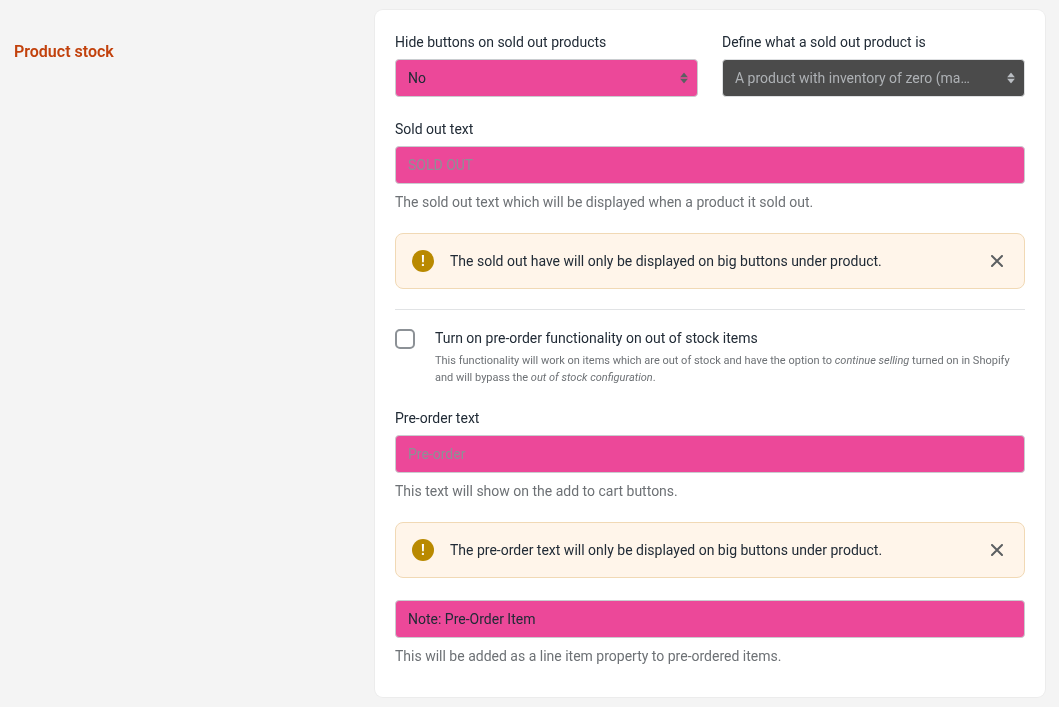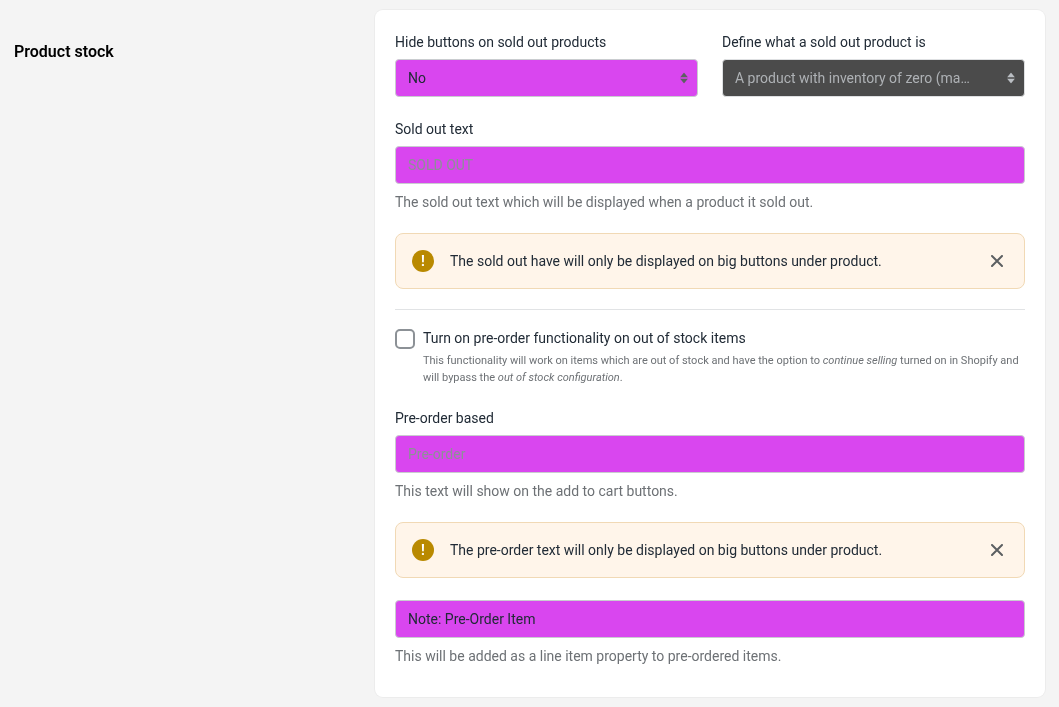--- a/index.html
+++ b/index.html
@@ -16,21 +16,21 @@
     width: 1059px;
   }
   .sidebar {
     width: 375px;
     padding: 40px 40px 40px 14px;
     flex-shrink: 0;
   }
   .sidebar-title {
     font-size: 16px;
     font-weight: 600;
-    color: #000000;
+    color: #c2410c;
     margin-bottom: 14px;
   }
   .sidebar-desc {
     color: #6d7175;
     font-size: 14px;
     line-height: 1.55;
     max-width: 300px;
   }
   .card {
     flex: 1;
@@ -58,21 +58,21 @@
     position: relative;
   }
   .select, .input {
     width: 100%;
     height: 38px;
     border: 1px solid #c9cccf;
     border-radius: 4px;
     padding: 0 34px 0 12px;
     font-size: 14px;
     color: #212b36;
-    background: #d946ef;
+    background: #ec4899;
     appearance: none;
     font-family: inherit;
   }
   .select.disabled {
     background: #000000;
     color: #8c9196;
     border-color: #d1d4d6;
   }
   .select-caret {
     position: absolute;
@@ -137,21 +137,21 @@
   }
   .banner-close svg { display:block; }
   .divider {
     height: 1px;
     background: #e1e3e5;
     margin-top: 20px;
   }
   .checkbox-row {
     display: flex;
     align-items: flex-start;
-    gap: 8px;
+    gap: 20px;
     margin-top: 18px;
   }
   .checkbox {
     width: 20px;
     height: 20px;
     border: 2px solid #8c9196;
     border-radius: 5px;
     background: #fff;
     appearance: none;
     cursor: pointer;
@@ -235,21 +235,21 @@
       <input type="checkbox" class="checkbox" style="">
       <div class="checkbox-content">
         <div class="chk-title">Turn on pre-order functionality on out of stock items</div>
         <div class="chk-desc">
           <span>This functionality will work on items which are out of stock and have the option to </span><em>continue selling</em><span> turned on in Shopify and will bypass the </span><em>out of stock configuration</em><span>.</span>
         </div>
       </div>
     </div>
 
     <div class="section">
-      <label class="label">Pre-order based</label>
+      <label class="label">Pre-order text</label>
       <input class="input" type="text" placeholder="Pre-order" style="">
       <p class="help">This text will show on the add to cart buttons.</p>
     </div>
 
     <div class="banner">
       <span class="banner-icon">!</span>
       <span class="banner-text">The pre-order text will only be displayed on big buttons under product.</span>
       <button class="banner-close">
         <svg width="12" height="12" viewBox="0 0 12 12">
             <path d="M1 1 L11 11 M11 1 L1 11" stroke="#5c5f62" stroke-width="2" stroke-linecap="round"></path>

